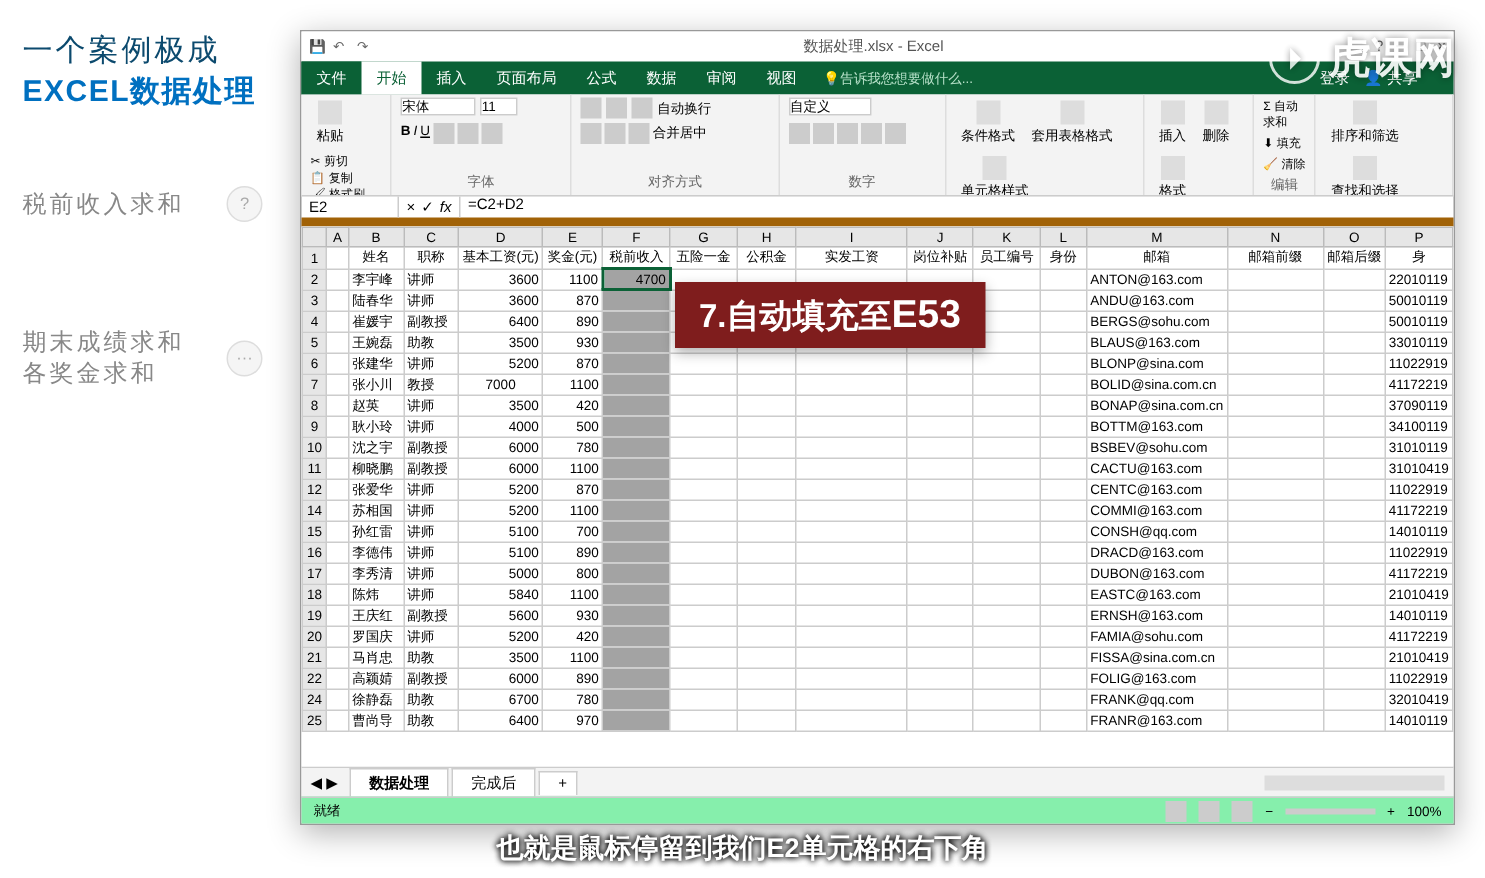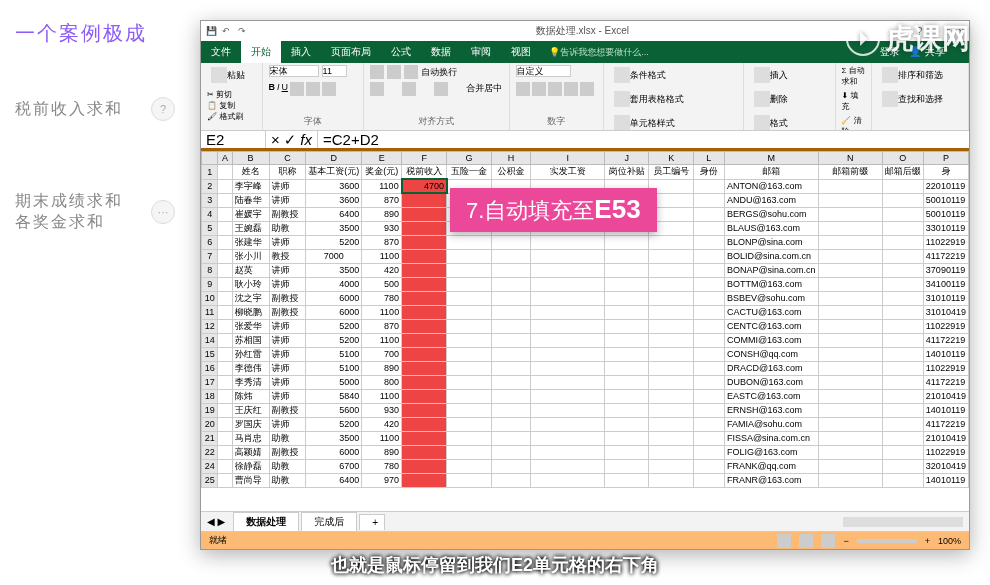--- a/index.html
+++ b/index.html
@@ -1,18 +1,18 @@
 <!DOCTYPE html>
 <html><head>
 <meta charset="utf-8">
 <style>
 *{margin:0;padding:0;box-sizing:border-box;font-family:"Microsoft YaHei",Arial,sans-serif}
 body{width:990px;height:585px;background:#fff;position:relative;overflow:hidden}
 .left-panel{position:absolute;left:0;top:0;width:190px;height:585px;padding:20px 15px}
-.title-line1{font-size:20px;color:#8b5cf6;letter-spacing:2px}
+.title-line1{font-size:20px;color:#0c4a6e;letter-spacing:2px}
 .title-line2{font-size:20px;color:#0070c0;font-weight:bold;letter-spacing:1px}
 .nav-item{display:flex;align-items:center;margin-top:50px;color:#888;font-size:16px}
 .nav-item.nav2{margin-top:80px}
 .nav-item.nav3{margin-top:70px}
 .nav-txt{flex:1;letter-spacing:2px}
 .nav-btn{width:24px;height:24px;border-radius:50%;background:#f5f5f5;border:1px solid #ddd;display:flex;align-items:center;justify-content:center;font-size:11px;color:#aaa}
 .excel-window{position:absolute;left:200px;top:20px;width:770px;height:530px;border:1px solid #999;box-shadow:0 5px 20px rgba(0,0,0,0.3);background:#fff;display:flex;flex-direction:column}
 .win-top{height:20px;background:#fff;display:flex;align-items:center;padding:0 5px;font-size:9px;color:#666}
 .qat{display:flex;gap:6px}
 .qat span{width:10px;height:10px}
@@ -20,56 +20,57 @@
 .win-top-right{display:flex;gap:8px;font-size:10px}
 .titlebar{height:22px;background:#0b6136;display:flex;color:#fff;font-size:10px;align-items:stretch}
 .tab{padding:0 10px;display:flex;align-items:center;cursor:pointer}
 .tab.file{background:#0b6136}
 .tab.active{background:#fff;color:#0b6136}
 .titlebar-right{margin-left:auto;display:flex;gap:10px;padding-right:24px;align-items:center}
 .ribbon{height:68px;background:#f3f3f3;border-bottom:1px solid #ccc;display:flex;font-size:9px;overflow:hidden}
 .rgroup{border-right:1px solid #ddd;padding:2px 6px;display:flex;flex-direction:column;justify-content:space-between}
 .rgroup-top{display:flex;gap:3px;align-items:center;flex-wrap:wrap}
 .rgroup-label{text-align:center;font-size:9px;color:#666;padding-top:2px}
-.rbtn{display:flex;align-items:center;padding:2px 4px;cursor:pointer}
+.rbtn{display:flex;flex-direction:column;align-items:center;padding:2px 4px;cursor:pointer}
 .rbtn-icon{width:16px;height:16px;background:#ddd;margin-bottom:1px}
 .ricon{width:14px;height:14px;background:#ccc;display:inline-block}
-.formula-bar{height:20px;display:flex;border-bottom:3px solid #a16207;font-size:15px;align-items:flex-start}
+.formula-bar{height:20px;display:flex;border-bottom:6px solid #a16207;font-size:10px;align-items:flex-start}
 .name-box{width:65px;border-right:1px solid #ccc;padding:0 5px;height:100%;display:flex;align-items:center}
 .fx-area{display:flex;align-items:center;padding:0 5px;gap:4px;border-right:1px solid #ccc;height:100%}
 .formula-input{flex:1;padding:0 5px}
 .grid-area{flex:1;overflow:hidden;position:relative;background:#fff}
 .sheet{border-collapse:collapse;font-size:9px;width:100%}
 .sheet th{background:#e6e6e6;border:1px solid #bbb;font-weight:normal;padding:1px 2px;height:13px}
 .sheet td{border:1px solid #ccc;padding:0 2px;height:13px;white-space:nowrap;overflow:hidden}
 .sheet .rh{background:#e6e6e6;text-align:center;width:18px}
 .hdr-row td{text-align:center;background:#fff}
 .col-a{width:18px}.col-b{width:42px}.col-c{width:42px}.col-d{width:55px}.col-e{width:42px}
 .col-f{width:50px}.col-g{width:48px}.col-h{width:48px}.col-i{width:110px}
 .col-j{width:48px}.col-k{width:48px}.col-l{width:40px}.col-m{width:25px}
 .col-n{width:90px}.col-o{width:40px}.col-p{width:40px}
-.sel-col{background:#ef4444}
+.sel-col{background:#a3a3a3}
 .sel-cell{border:2px solid #0b6136!important;position:relative}
 .sheet-tabs{height:20px;display:flex;align-items:center;border-top:1px solid #ccc;font-size:10px;background:#f3f3f3}
 .stab{padding:2px 12px;background:#fff;border:1px solid #ccc;border-bottom:none;margin-left:2px;cursor:pointer}
 .stab.active{font-weight:bold}
-.status-bar{height:18px;background:#fdba74;border-top:1px solid #ccc;display:flex;align-items:center;font-size:9px;padding:0 8px;justify-content:space-between}
-.callout{position:absolute;left:450px;top:188px;background:#ec4899;color:#fff;font-size:22px;font-weight:normal;padding:6px 16px;box-shadow:0 3px 8px rgba(0,0,0,0.3);z-index:10}
+.status-bar{height:18px;background:#86efac;border-top:1px solid #ccc;display:flex;align-items:center;font-size:9px;padding:0 8px;justify-content:space-between}
+.callout{position:absolute;left:450px;top:188px;background:#7f1d1d;color:#fff;font-size:22px;font-weight:bold;padding:6px 16px;box-shadow:0 3px 8px rgba(0,0,0,0.3);z-index:10}
 .callout b{color:#fff;font-size:26px}
 .watermark{position:absolute;right:20px;top:20px;color:#fff;font-size:28px;font-weight:bold;text-shadow:0 0 5px rgba(0,0,0,0.5);opacity:0.9;z-index:20;display:flex;align-items:center;gap:6px}
 .wm-icon{width:34px;height:34px;border:2px solid #fff;border-radius:50%;display:flex;align-items:center;justify-content:center;font-size:18px;opacity:0.9}
 .subtitle{position:absolute;bottom:8px;left:0;width:100%;text-align:center;font-size:18px;color:#fff;text-shadow:0 0 4px #000,0 0 4px #000;z-index:20;font-weight:bold}
 .tell-me{color:#b6e0c8;font-size:9px;padding:0 8px;display:flex;align-items:center}
 .ribbon input{width:50px;font-size:9px;border:1px solid #ccc}
 </style>
 </head>
 <body>
 
 <div class="left-panel">
   <div class="title-line1">一个案例极成</div>
+  <div class="title-line2">EXCEL数据处理</div>
   <div class="nav-item">
     <span class="nav-txt">税前收入求和</span>
     <span class="nav-btn">?</span>
   </div>
   <div class="nav-item nav3">
     <div class="nav-txt">
       <div>期末成绩求和</div>
       <div>各奖金求和</div>
     </div>
     <span class="nav-btn">···</span>
@@ -136,21 +137,21 @@
         </div>
       </div>
       <div class="rgroup-label">字体</div>
     </div>
     <div class="rgroup">
       <div class="rgroup-top">
         <span class="ricon"></span>
         <span class="ricon"></span>
         <span class="ricon"></span>
         <span>自动换行</span>
-        <div style="width:100%;display:flex;gap:18px">
+        <div style="width:100%;display:flex;gap:2px">
           <span class="ricon"></span>
           <span class="ricon"></span>
           <span class="ricon"></span>
           <span>合并居中</span>
         </div>
       </div>
       <div class="rgroup-label">对齐方式</div>
     </div>
     <div class="rgroup">
       <div class="rgroup-top">

